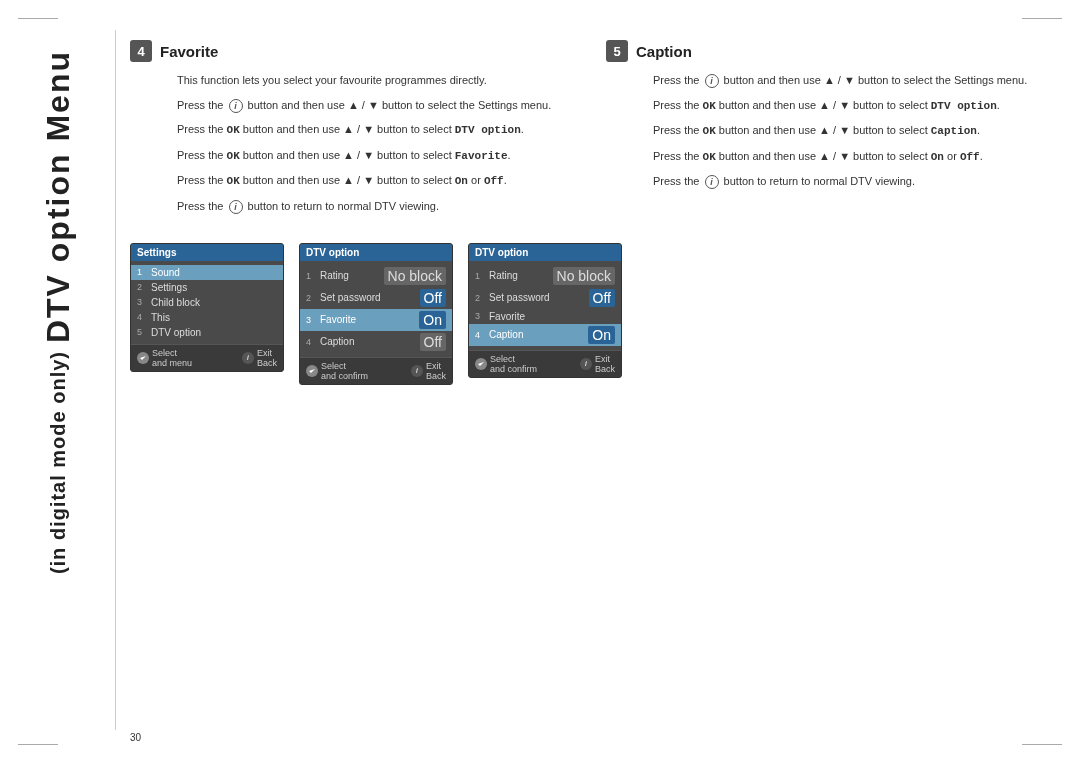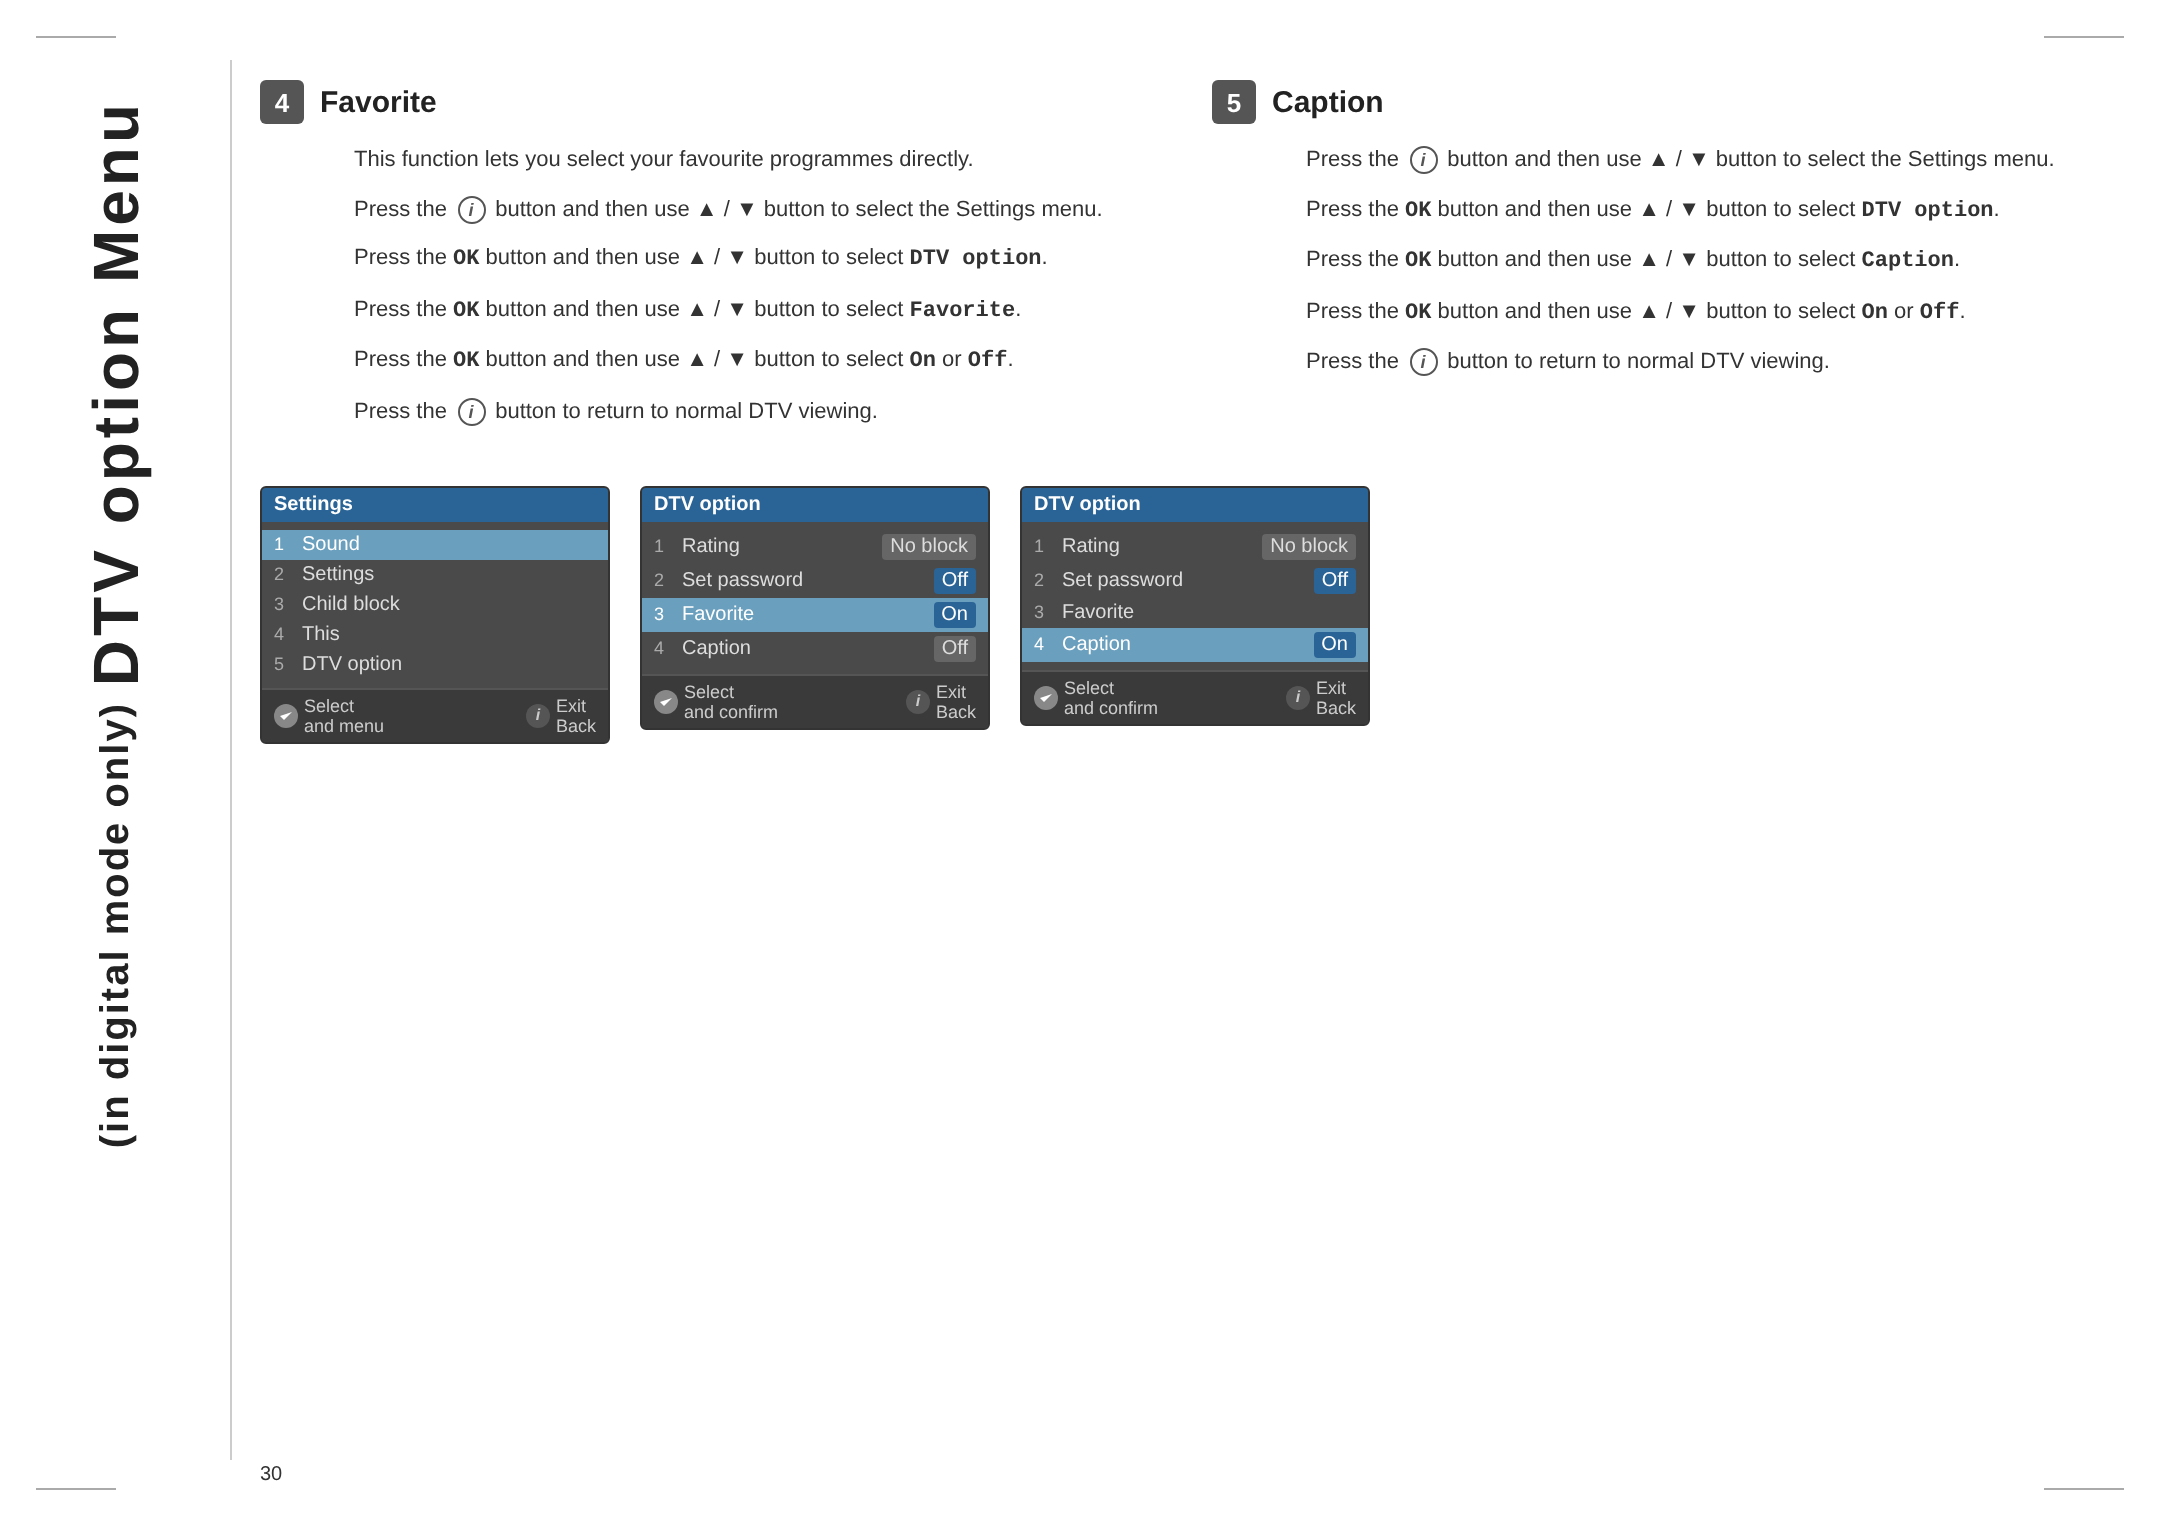--- a/index.html
+++ b/index.html
@@ -178,21 +178,21 @@
       margin-top: 10px;
       align-items: flex-start;
     }
 
     
     .screen-box {
       background: #4a4a4a;
       border: 1px solid #333;
       border-radius: 3px;
       padding: 0;
-      width: 175px;
+      width: 154px;
       overflow: hidden;
     }
 
     .screen-title-bar {
       background: #2a6496;
       color: #fff;
       font-size: 10px;
       font-weight: bold;
       padding: 3px 6px;
     }
@@ -224,21 +224,21 @@
     .menu-row.active-row .menu-num {
       color: #fff;
     }
 
     .menu-label {
       flex: 1;
     }
 
     .menu-value {
       color: #ddd;
-      font-size: 10px;
+      font-size: 14px;
       background: #666;
       padding: 1px 4px;
       border-radius: 2px;
     }
 
     .menu-value.selected {
       background: #2a6496;
       color: #fff;
     }
 

